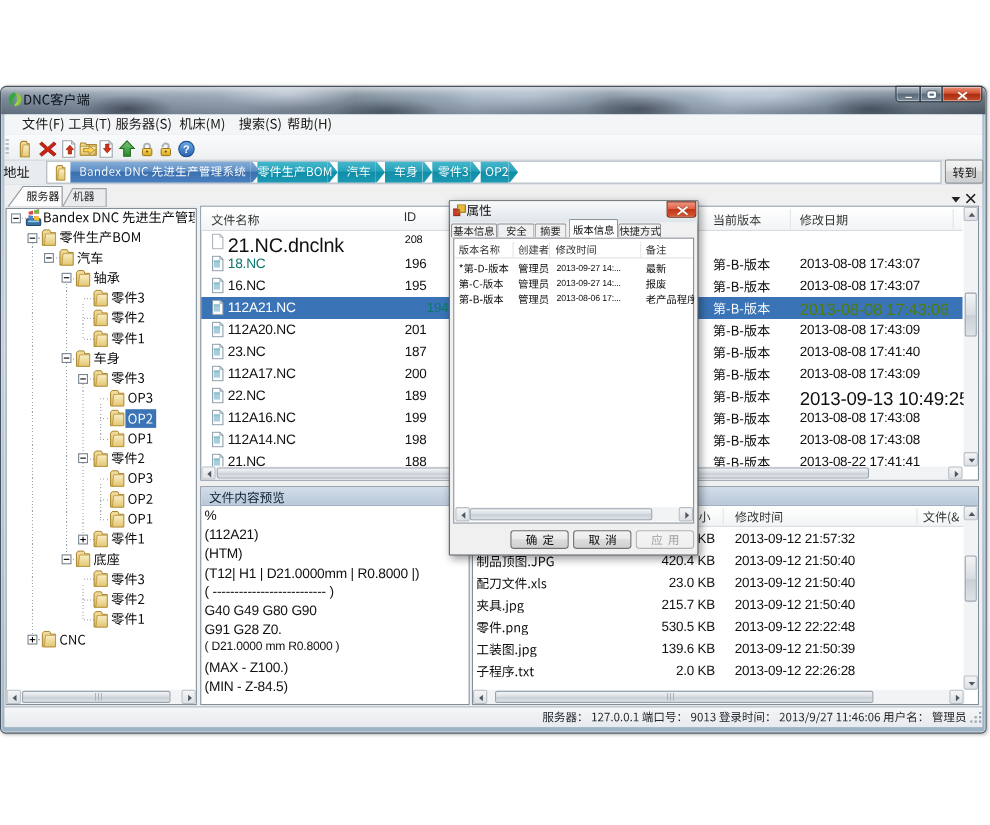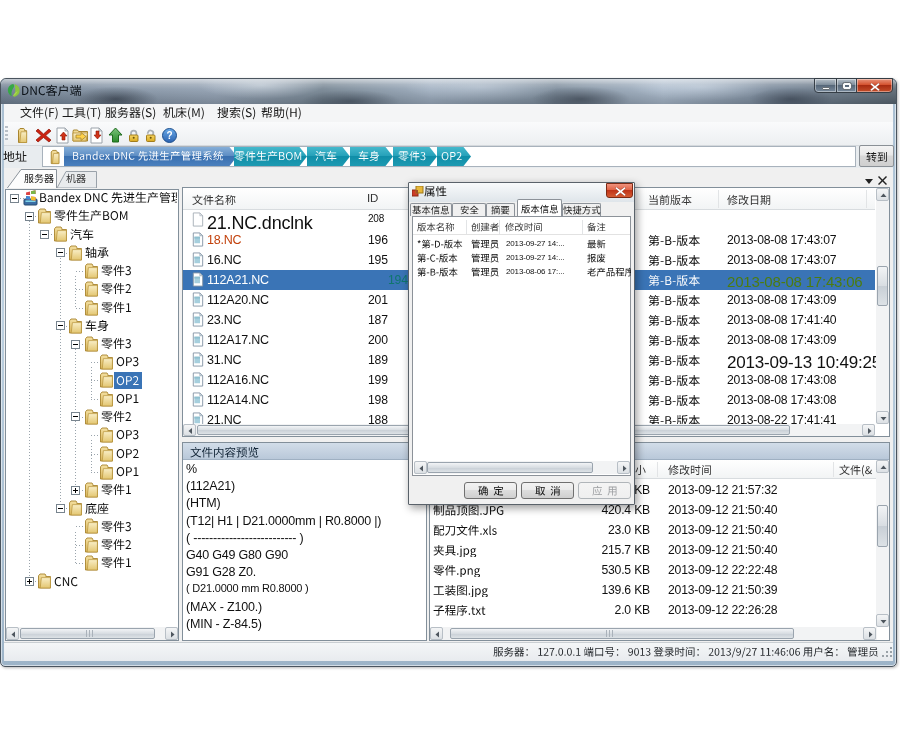--- a/index.html
+++ b/index.html
@@ -546,21 +546,21 @@
     <path d="M9 1l3 3H9Z" fill="#e8edf1" stroke="#a8b0b8" stroke-width=".7"></path>
   </svg>
 <span class="txt" style="left:207px;top:213px;font-size:18px;color:#101010">21.NC.dnclnk</span>
 <span class="txt" style="left:368px;top:213px;font-size:10px;color:#101010">208</span>
 <svg class="abs" style="left:191px;top:232px" width="13" height="15" viewBox="0 0 13 16">
     <path d="M2 1h7l3 3v11H2Z" fill="#fff" stroke="#8898a8"></path>
     <path d="M9 1l3 3H9Z" fill="#dde6ee" stroke="#8898a8" stroke-width=".7"></path>
     <rect x="3.2" y="5" width="6" height="7" fill="#a6cfdd"></rect>
     <rect x="3.2" y="5" width="6" height="2" fill="#8fc0d0"></rect>
   </svg>
-<span class="txt" style="left:207px;top:233px;font-size:12.5px;color:#c2410c">18.NC</span>
+<span class="txt" style="left:207px;top:233px;font-size:12.5px;color:#0f766e">18.NC</span>
 <span class="txt" style="left:368px;top:233px;font-size:12.2px;color:#101010">196</span>
 <svg class="t" style="left:648px;top:233.5px;color:#101010;" width="54" height="14.0" viewBox="0 -11.0 54 14.0">
     <use href="#g31"></use>
   </svg>
 <span class="txt" style="left:727px;top:233px;font-size:12.2px;color:#101010">2013-08-08 17:43:07</span>
 <svg class="abs" style="left:191px;top:252px" width="13" height="15" viewBox="0 0 13 16">
     <path d="M2 1h7l3 3v11H2Z" fill="#fff" stroke="#8898a8"></path>
     <path d="M9 1l3 3H9Z" fill="#dde6ee" stroke="#8898a8" stroke-width=".7"></path>
     <rect x="3.2" y="5" width="6" height="7" fill="#a6cfdd"></rect>
     <rect x="3.2" y="5" width="6" height="2" fill="#8fc0d0"></rect>
@@ -619,21 +619,21 @@
 <svg class="t" style="left:648px;top:333.5px;color:#101010;" width="54" height="14.0" viewBox="0 -11.0 54 14.0">
     <use href="#g31"></use>
   </svg>
 <span class="txt" style="left:727px;top:333px;font-size:12.2px;color:#101010">2013-08-08 17:43:09</span>
 <svg class="abs" style="left:191px;top:352px" width="13" height="15" viewBox="0 0 13 16">
     <path d="M2 1h7l3 3v11H2Z" fill="#fff" stroke="#8898a8"></path>
     <path d="M9 1l3 3H9Z" fill="#dde6ee" stroke="#8898a8" stroke-width=".7"></path>
     <rect x="3.2" y="5" width="6" height="7" fill="#a6cfdd"></rect>
     <rect x="3.2" y="5" width="6" height="2" fill="#8fc0d0"></rect>
   </svg>
-<span class="txt" style="left:207px;top:353px;font-size:12.5px;color:#101010">31.NC</span>
+<span class="txt" style="left:207px;top:353px;font-size:12.5px;color:#101010">22.NC</span>
 <span class="txt" style="left:368px;top:353px;font-size:12.2px;color:#101010">189</span>
 <svg class="t" style="left:648px;top:353.5px;color:#101010;" width="54" height="14.0" viewBox="0 -11.0 54 14.0">
     <use href="#g31"></use>
   </svg>
 <span class="txt" style="left:727px;top:353px;font-size:17px;color:#101010">2013-09-13 10:49:25</span>
 <svg class="abs" style="left:191px;top:372px" width="13" height="15" viewBox="0 0 13 16">
     <path d="M2 1h7l3 3v11H2Z" fill="#fff" stroke="#8898a8"></path>
     <path d="M9 1l3 3H9Z" fill="#dde6ee" stroke="#8898a8" stroke-width=".7"></path>
     <rect x="3.2" y="5" width="6" height="7" fill="#a6cfdd"></rect>
     <rect x="3.2" y="5" width="6" height="2" fill="#8fc0d0"></rect>

